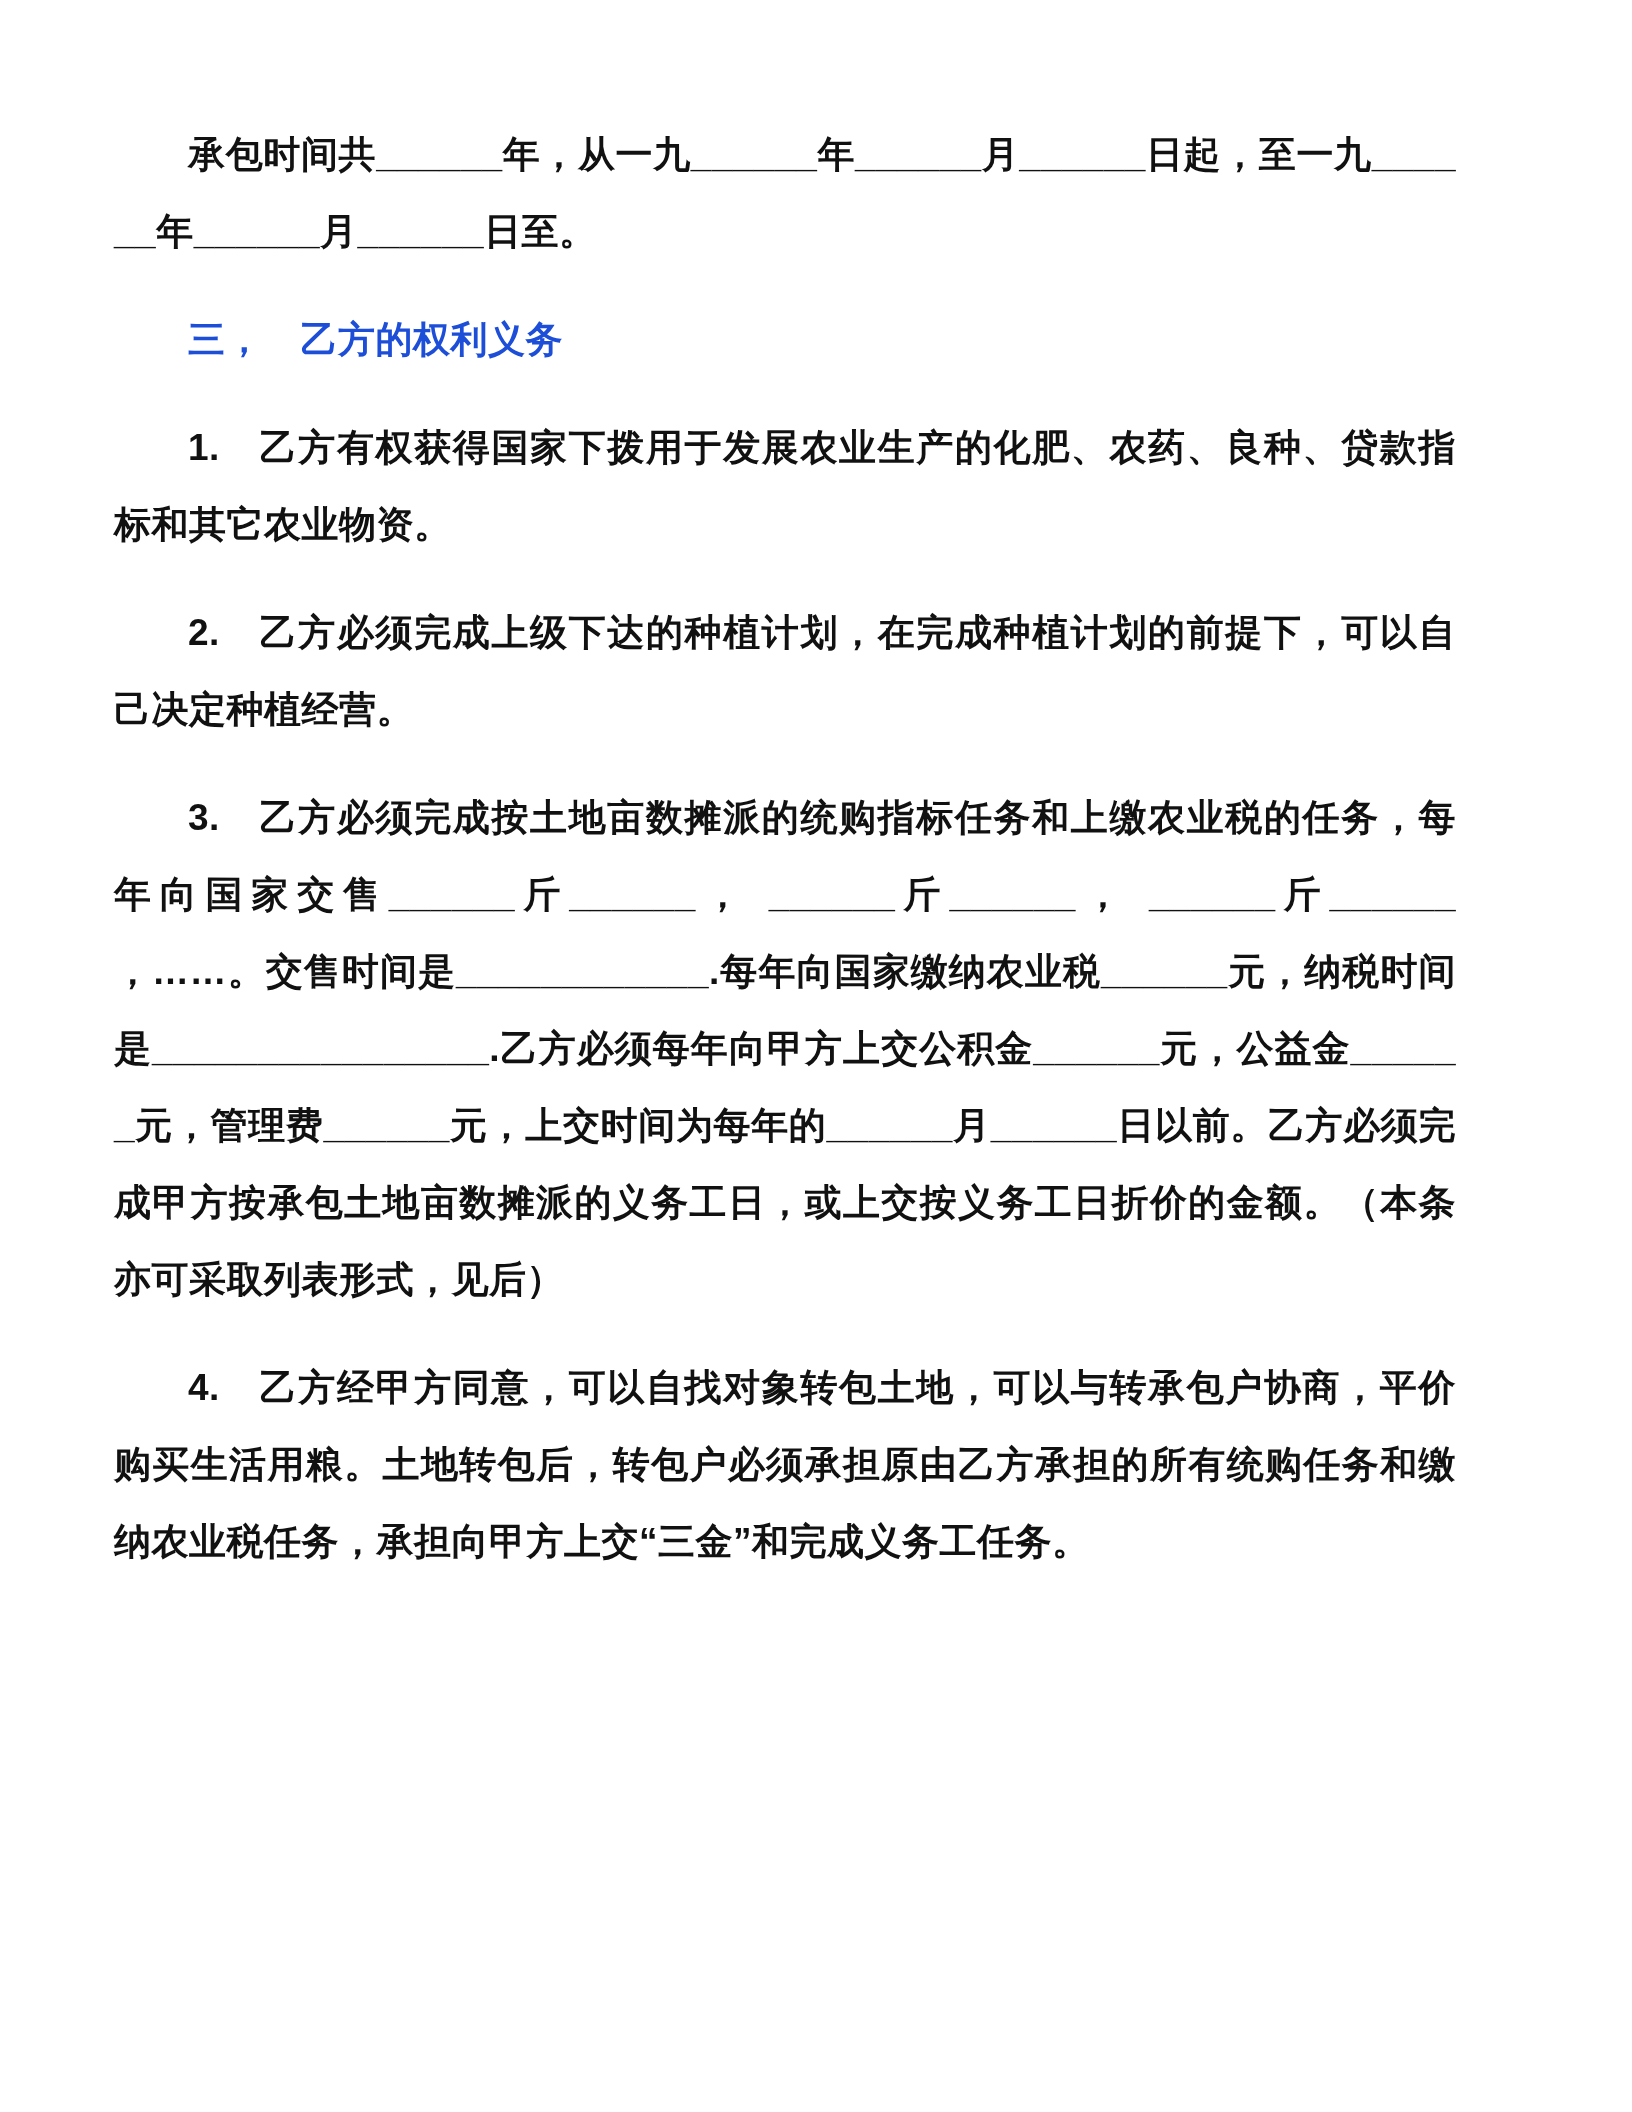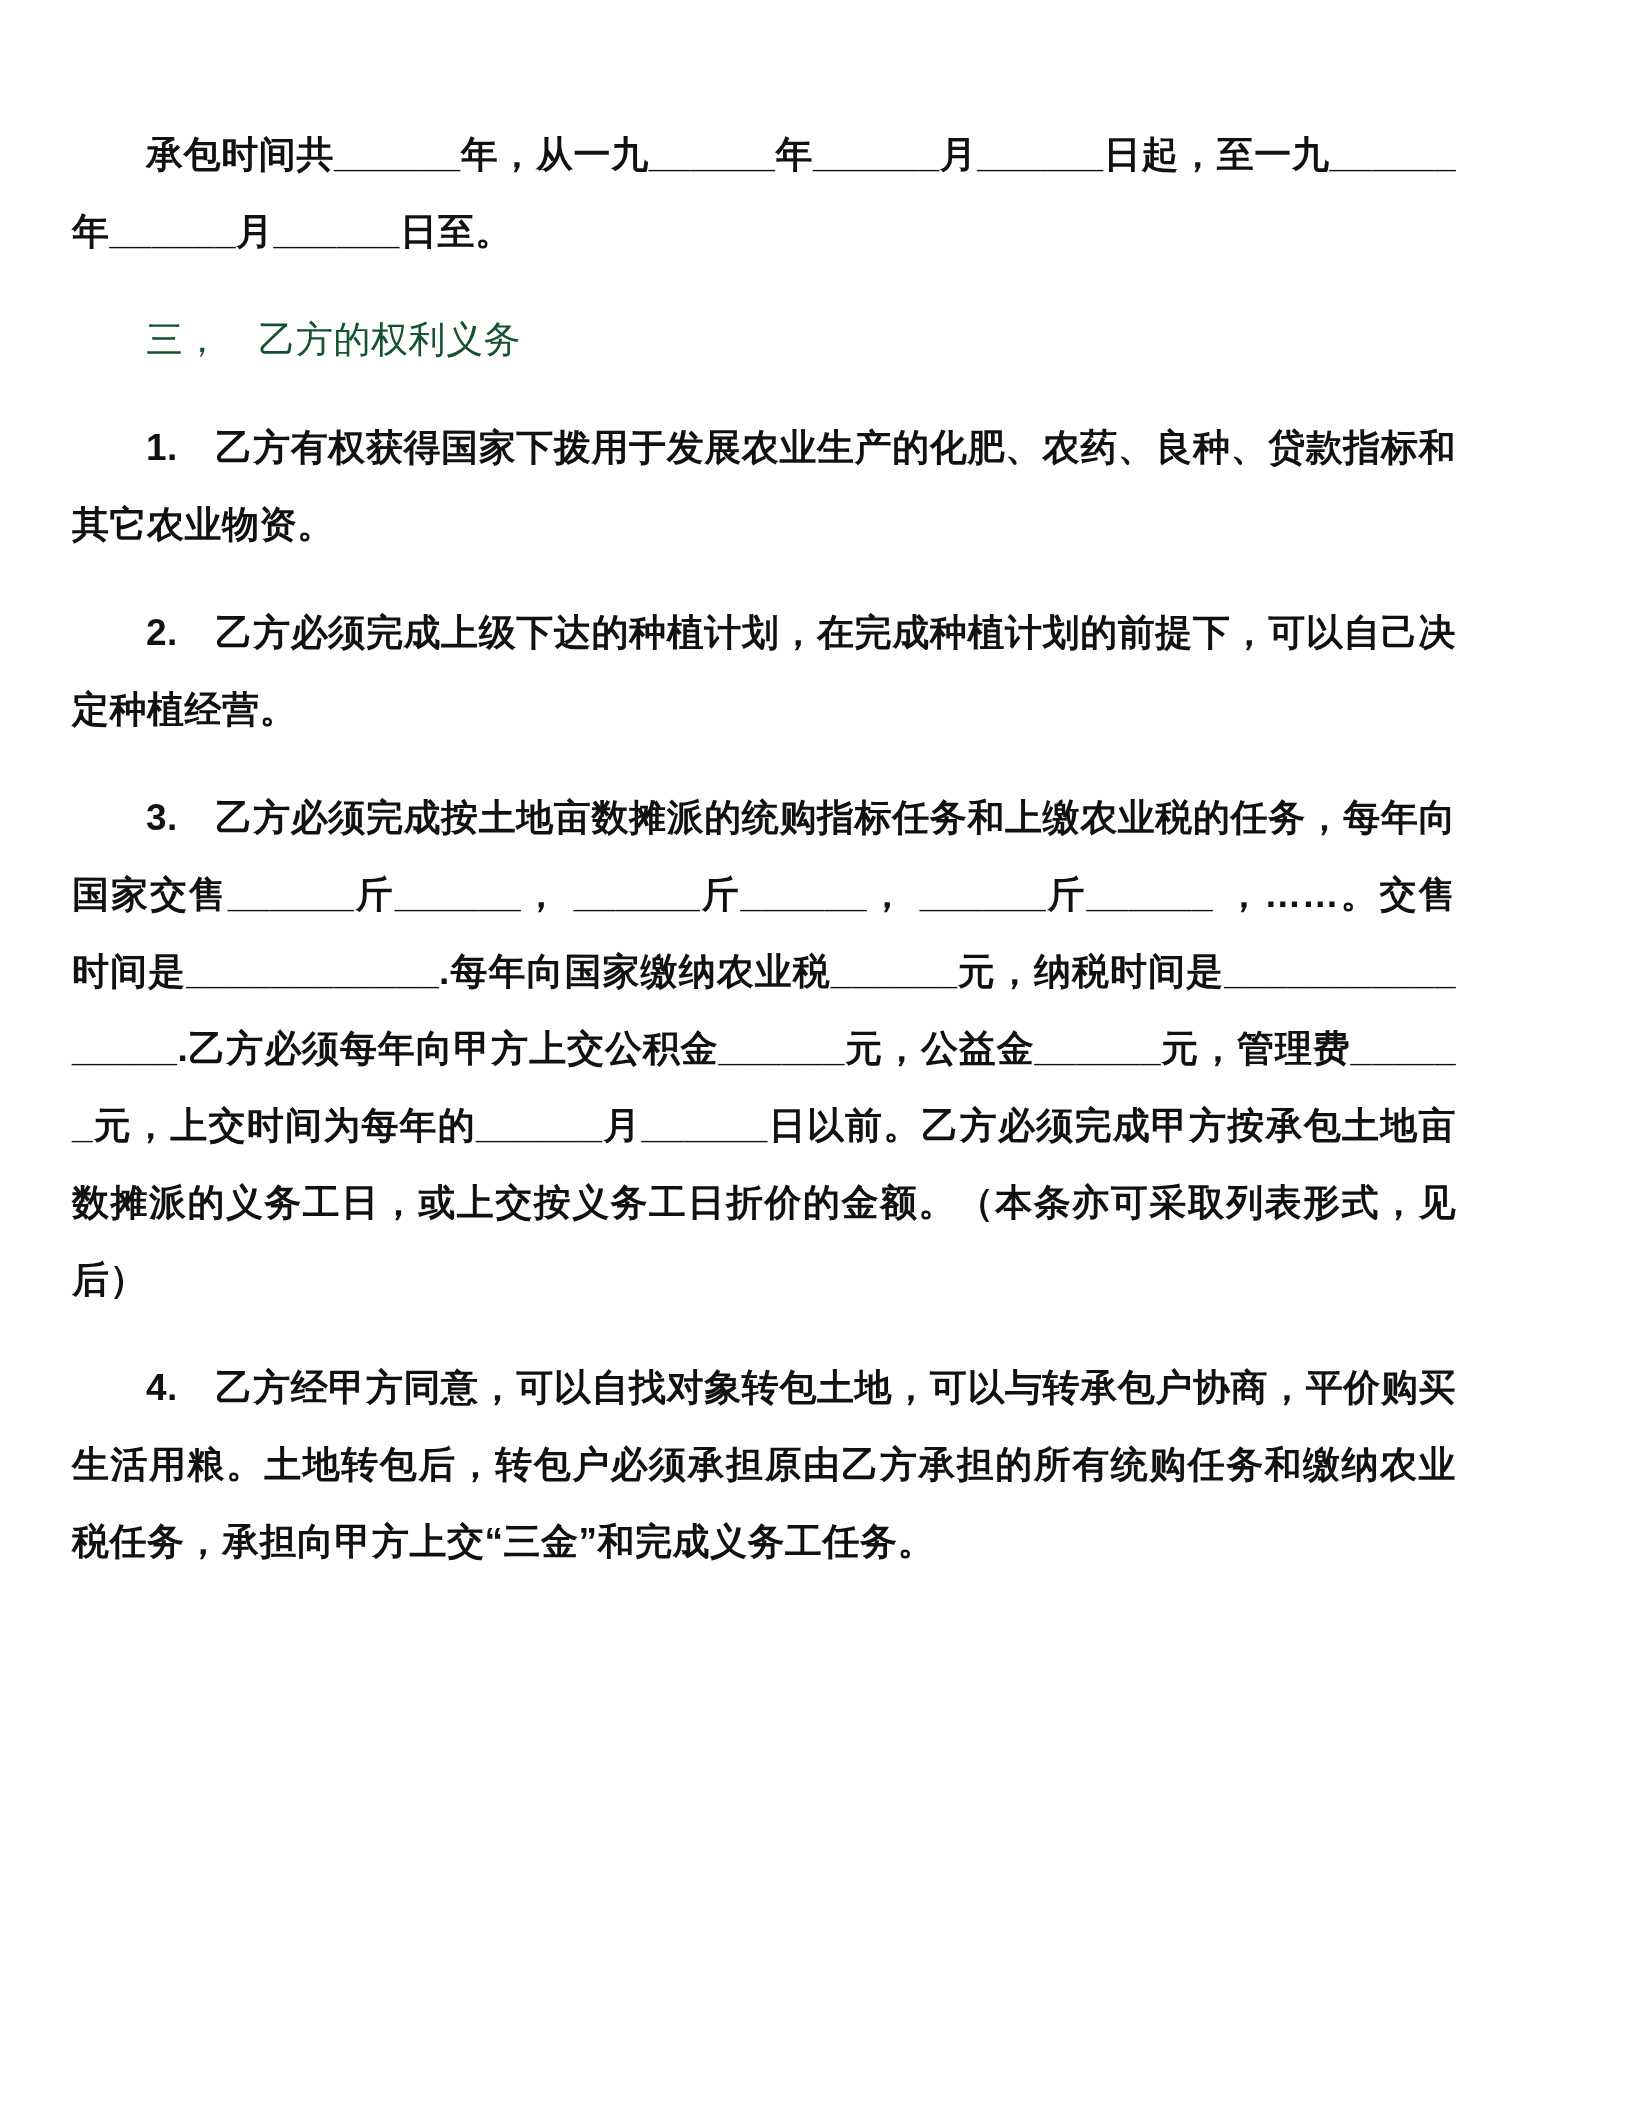--- a/index.html
+++ b/index.html
@@ -14,38 +14,38 @@
     font-family: "Liberation Sans", "DejaVu Sans", sans-serif;
   }
   .page {
     position: absolute;
     top: 0;
     left: 0;
     width: 1632px;
     height: 2112px;
     background: #ffffff;
     box-sizing: border-box;
-    padding: 116px 176px 0 72px;
+    padding: 116px 176px 0 114px;
   }
   .doc-paragraph {
     font-size: 37px;
     font-weight: 700;
     color: #111111;
     line-height: 77px;
     text-indent: 2em;
     text-align: justify;
     text-justify: inter-ideograph;
     letter-spacing: 0.5px;
     margin: 0 0 31px 0;
     word-break: break-all;
   }
   .doc-heading {
     font-size: 37px;
-    font-weight: 400;
-    color: #14532d;
+    font-weight: 700;
+    color: #1d4ed8;
     line-height: 77px;
     text-indent: 2em;
     letter-spacing: 0.5px;
     margin: 0 0 31px 0;
   }
 </style>
 </head>
 <body>
 
 <div class="page">

